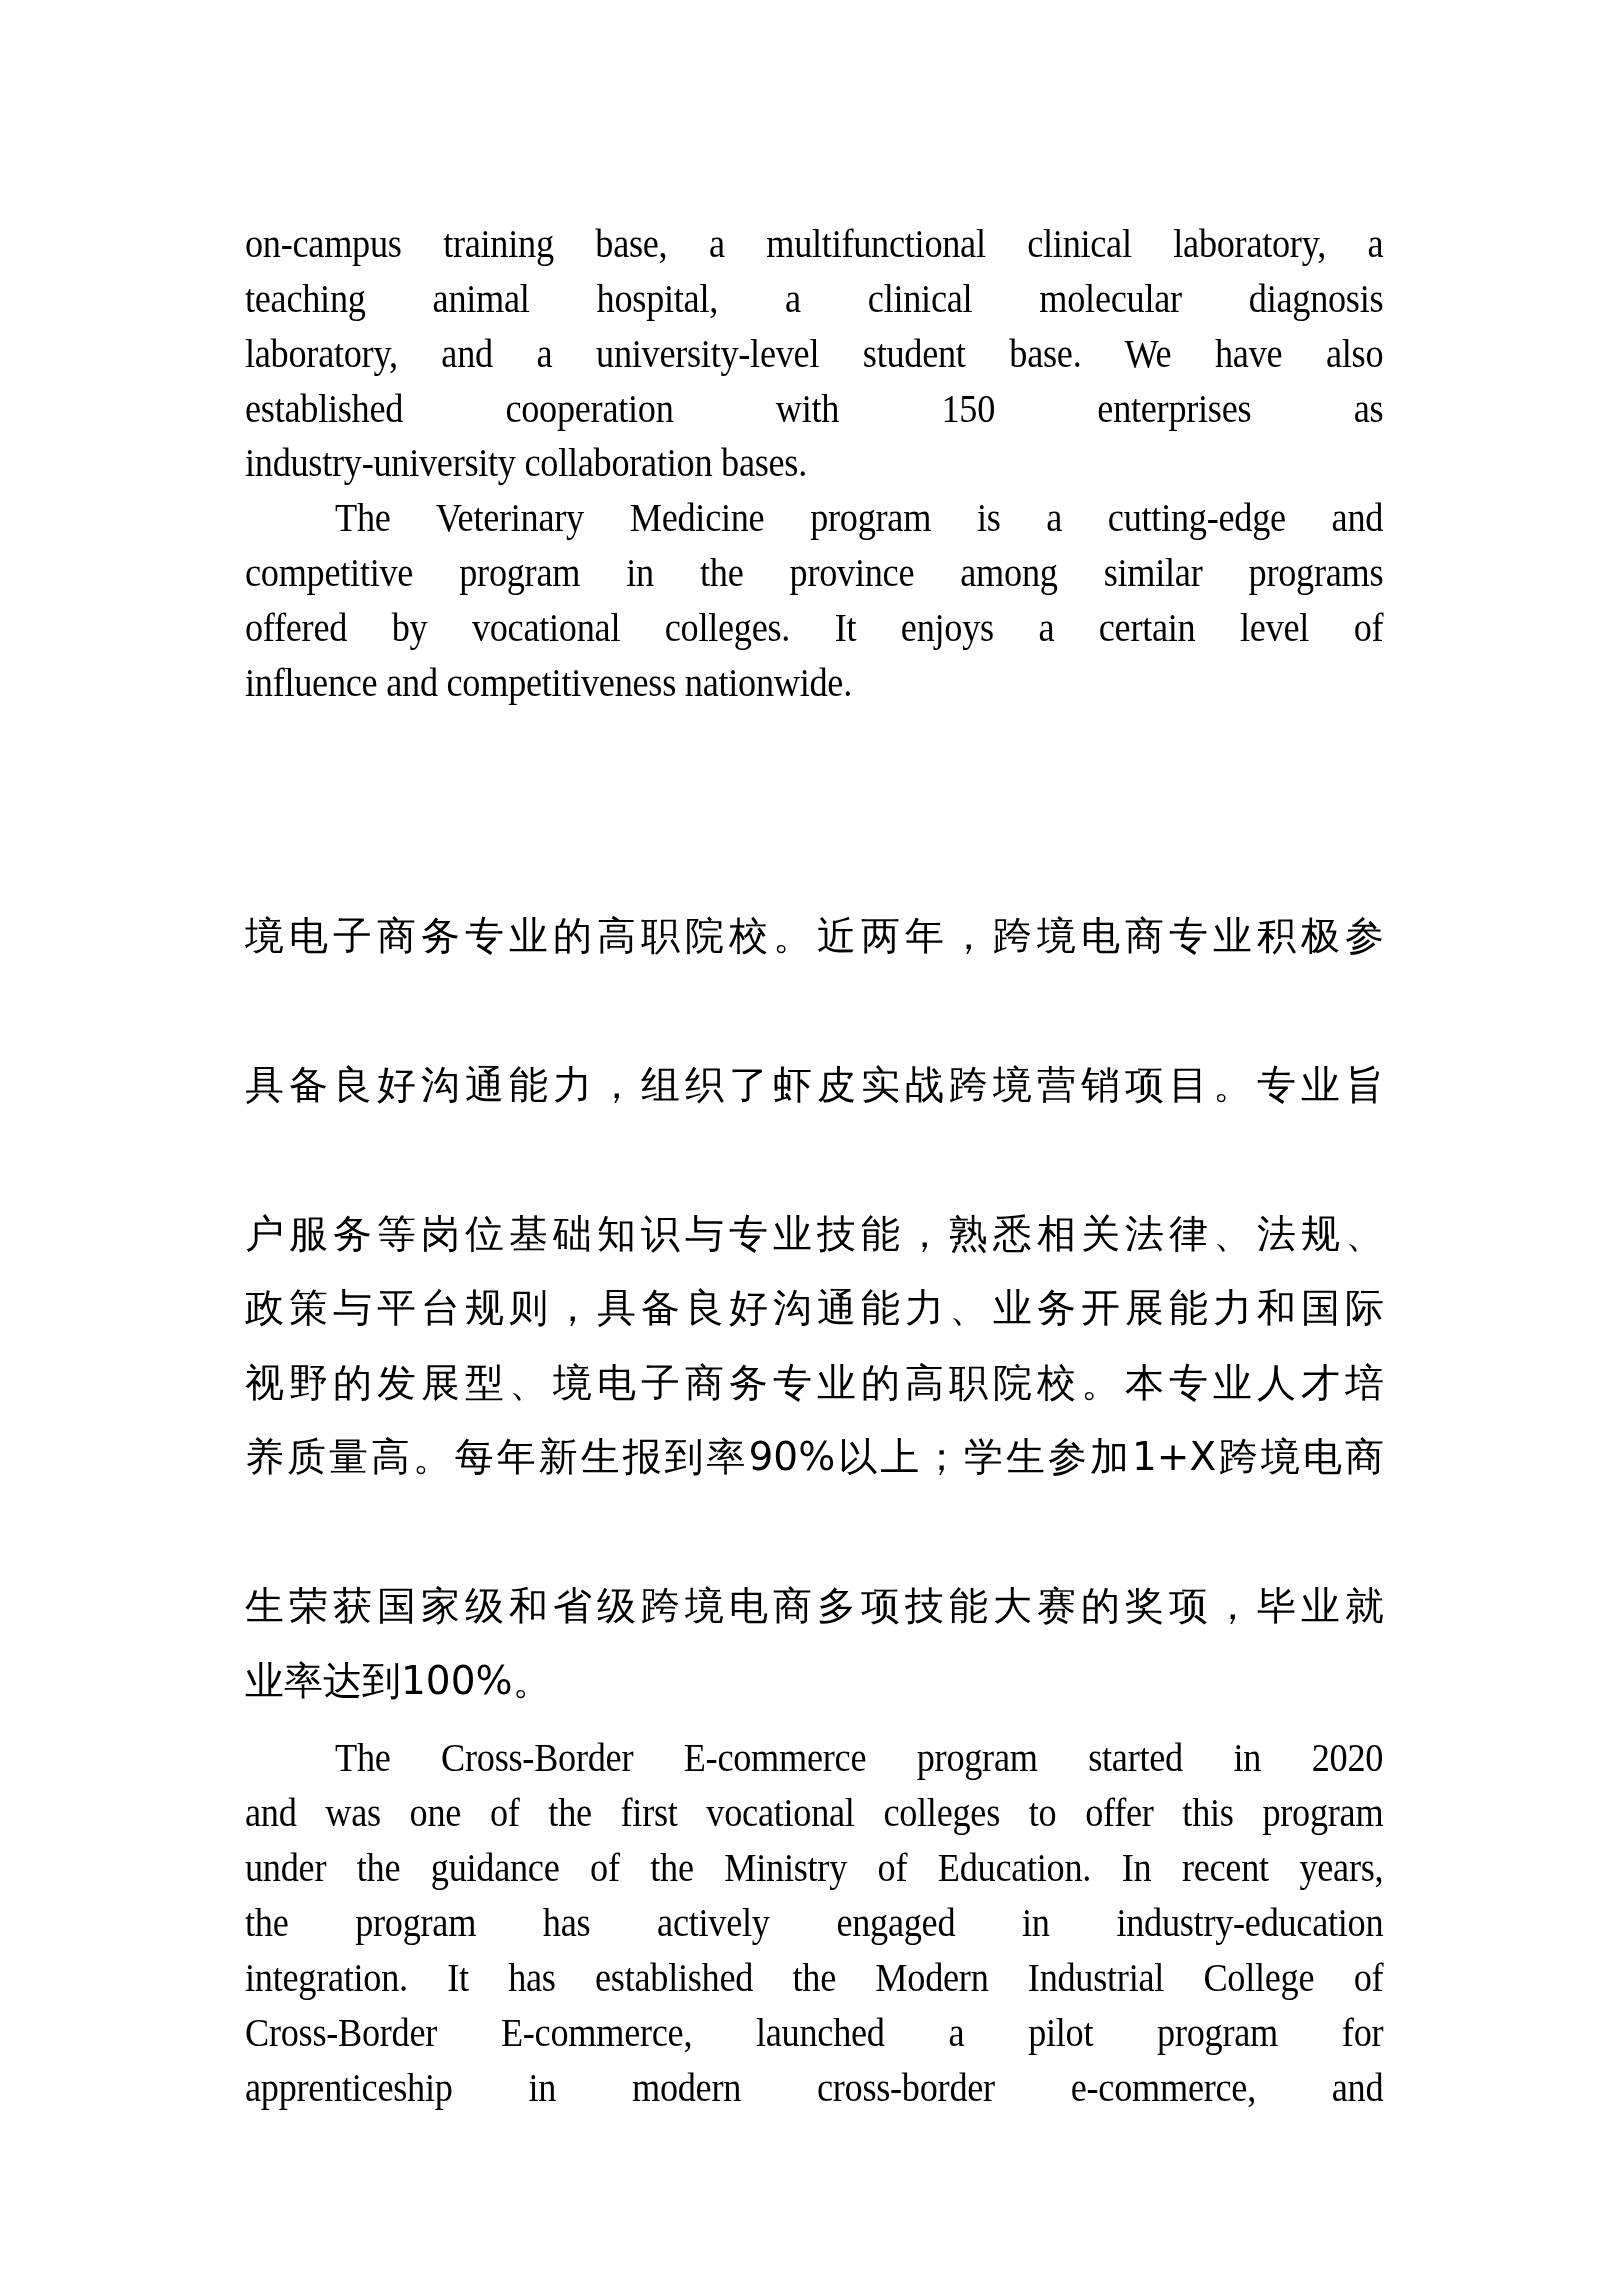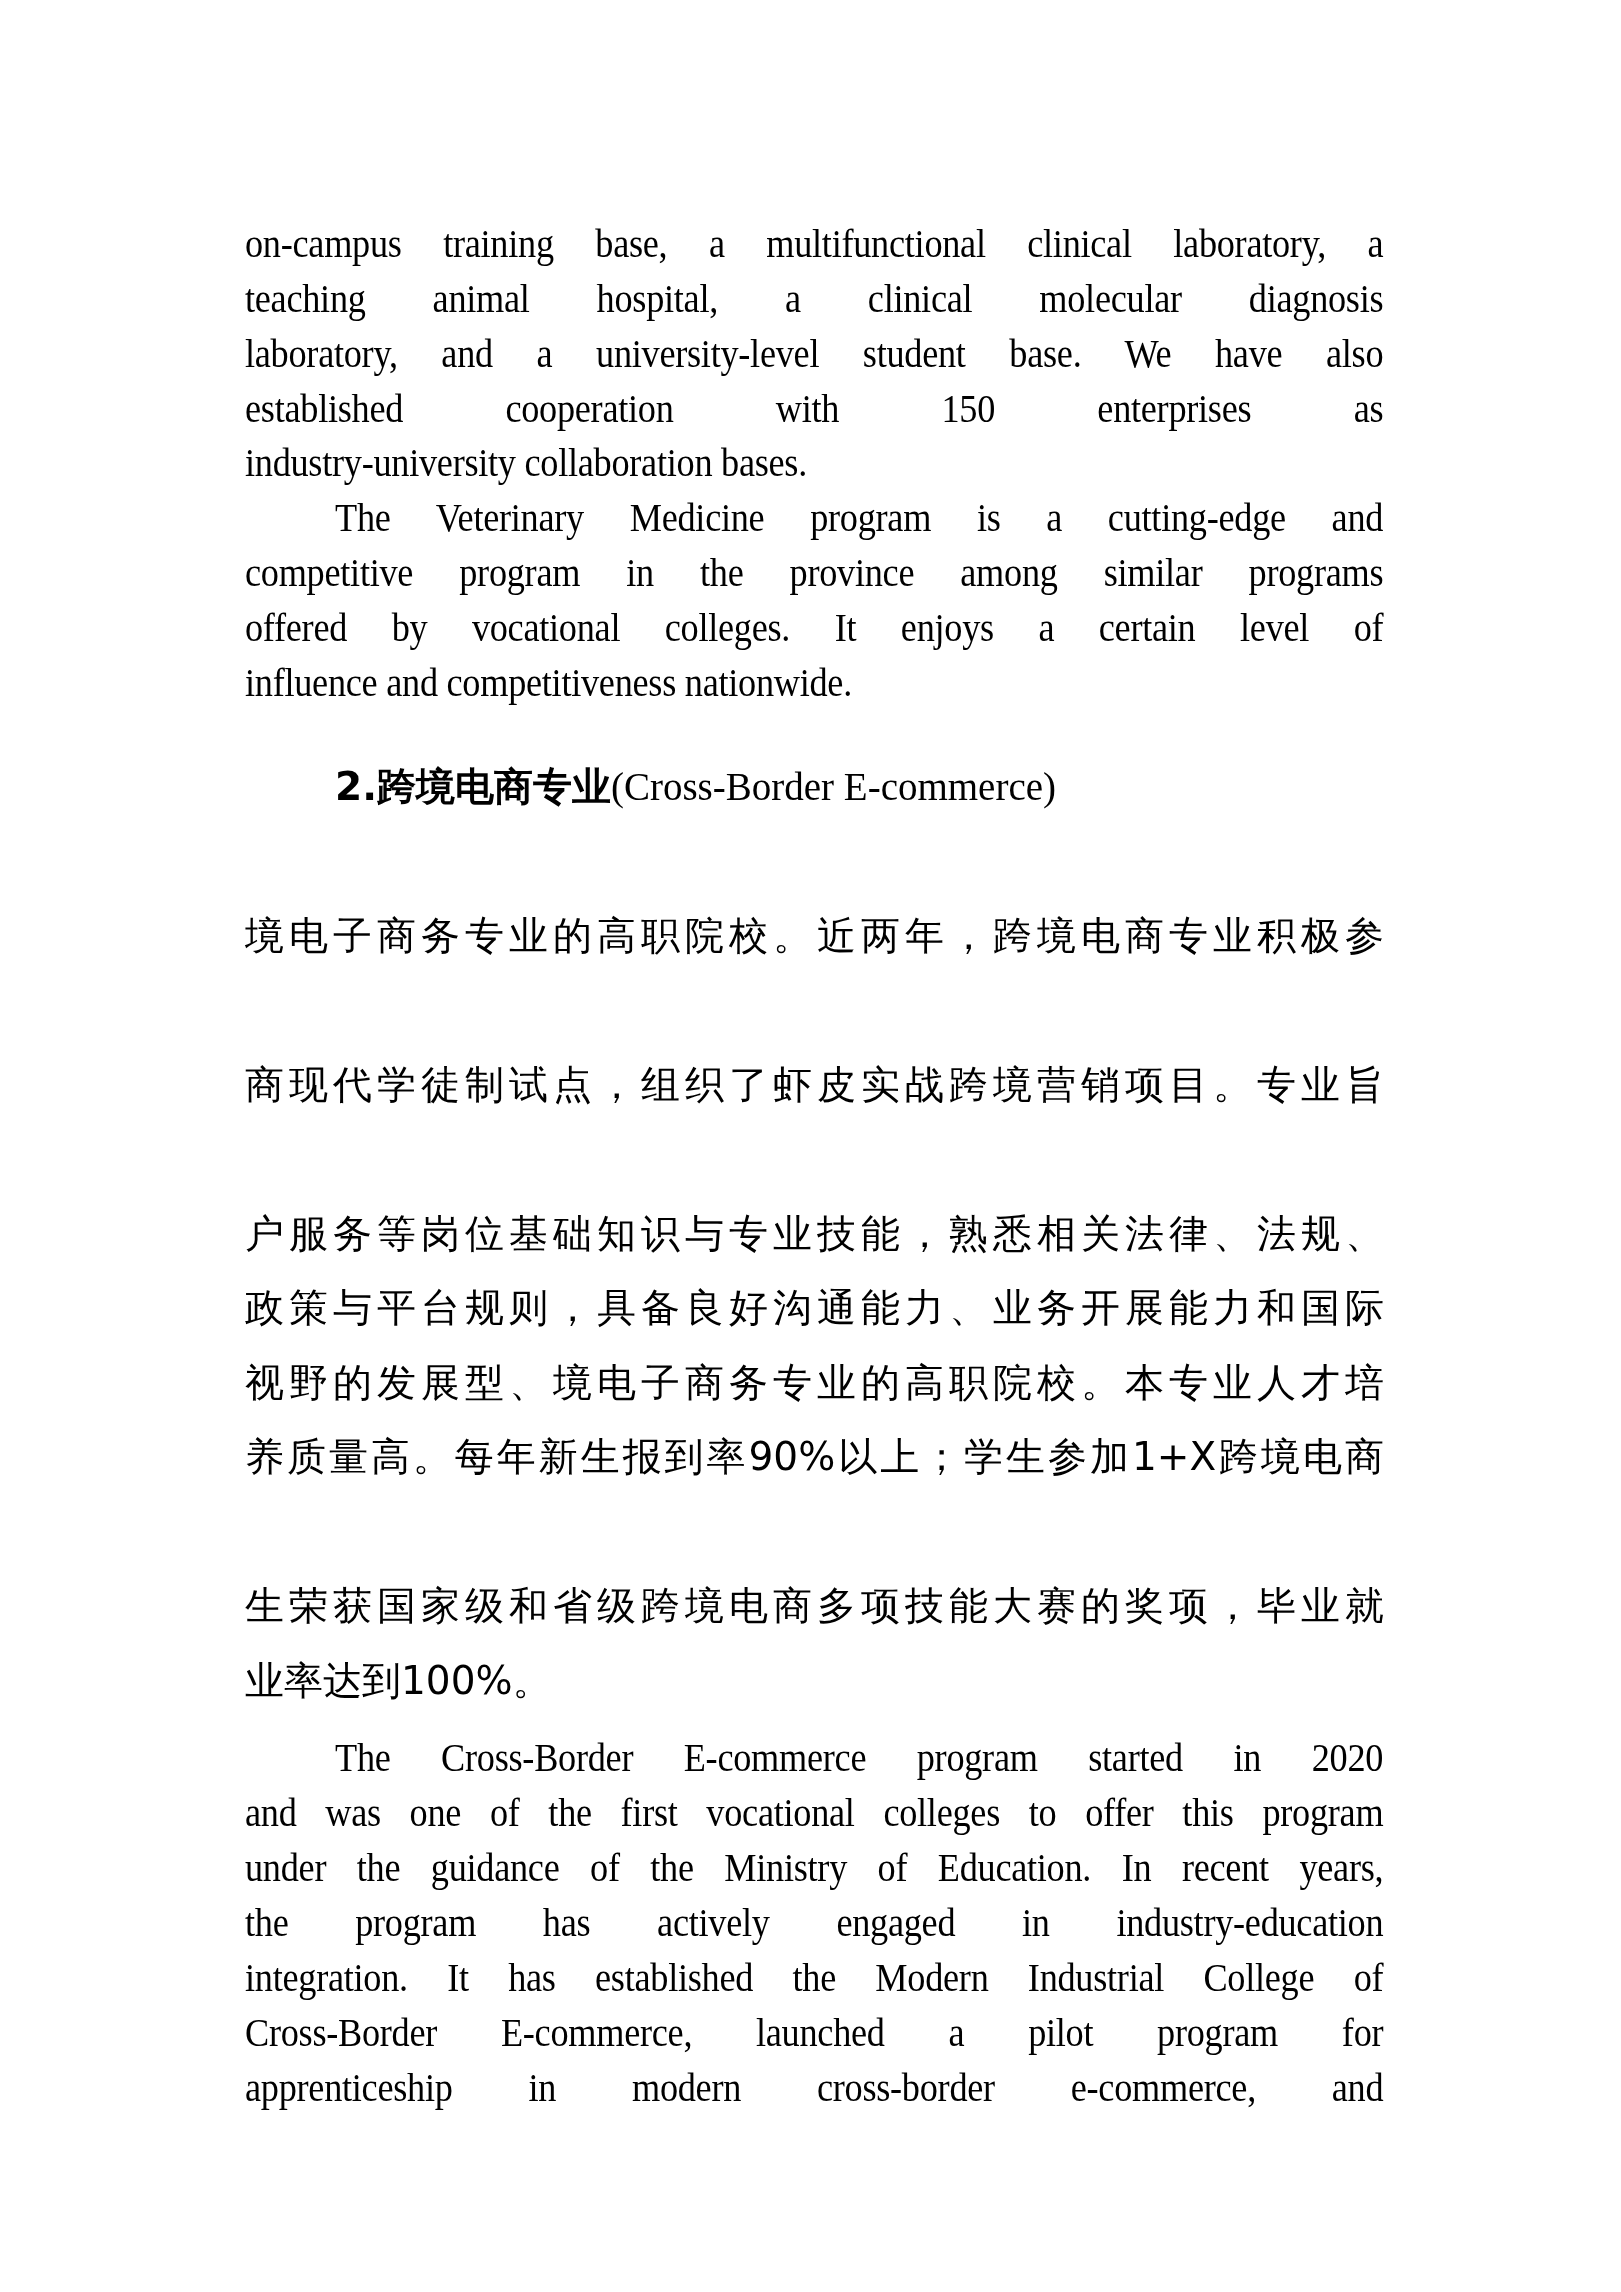--- a/index.html
+++ b/index.html
@@ -58,26 +58,23 @@
   <div class="line en" style="top:260px">teaching animal hospital, a clinical molecular diagnosis</div>
   <div class="line en" style="top:315px">laboratory, and a university-level student base. We have also</div>
   <div class="line en" style="top:370px">established cooperation with 150 enterprises as</div>
   <div class="line en last" style="top:424px">industry-university collaboration bases.</div>
 
   <div class="line en indent" style="top:479px">The Veterinary Medicine program is a cutting-edge and</div>
   <div class="line en" style="top:534px">competitive program in the province among similar programs</div>
   <div class="line en" style="top:589px">offered by vocational colleges. It enjoys a certain level of</div>
   <div class="line en last" style="top:644px">influence and competitiveness nationwide.</div>
 
-  <div class="heading" style="top:746px">
-    <span class="num">2.</span><span class="zh-title">跨境电商专业</span><span class="en-title">(Cross-Border E-commerce)</span>
-  </div>
 
   <div class="line zh" style="top:895px">境电子商务专业的高职院校。近两年，跨境电商专业积极参</div>
-  <div class="line zh" style="top:1044px">商现代学徒制试点，组织了虾皮实战跨境营销项目。专业旨</div>
+  <div class="line zh" style="top:1044px">具备良好沟通能力，组织了虾皮实战跨境营销项目。专业旨</div>
   <div class="line zh" style="top:1193px">户服务等岗位基础知识与专业技能，熟悉相关法律、法规、</div>
   <div class="line zh" style="top:1267px">政策与平台规则，具备良好沟通能力、业务开展能力和国际</div>
   <div class="line zh" style="top:1342px">视野的发展型、境电子商务专业的高职院校。本专业人才培</div>
   <div class="line zh" style="top:1416px">养质量高。每年新生报到率90%以上；学生参加1+X跨境电商</div>
   <div class="line zh" style="top:1565px">生荣获国家级和省级跨境电商多项技能大赛的奖项，毕业就</div>
   <div class="line zh last" style="top:1640px">业率达到100%。</div>
 
   <div class="line en indent" style="top:1719px">The Cross-Border E-commerce program started in 2020</div>
   <div class="line en" style="top:1774px">and was one of the first vocational colleges to offer this program</div>
   <div class="line en" style="top:1829px">under the guidance of the Ministry of Education. In recent years,</div>

